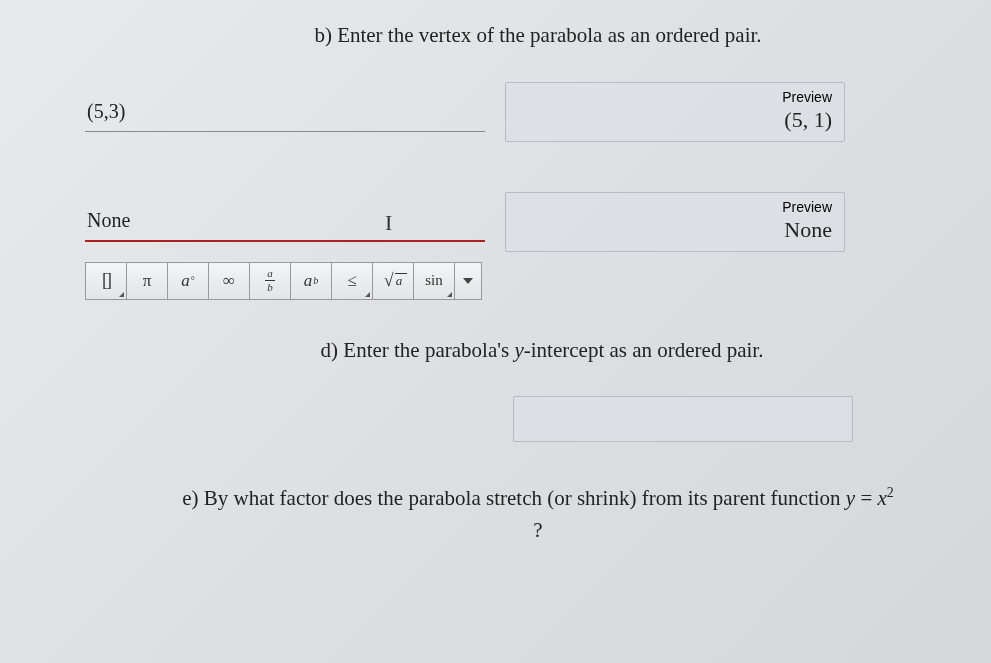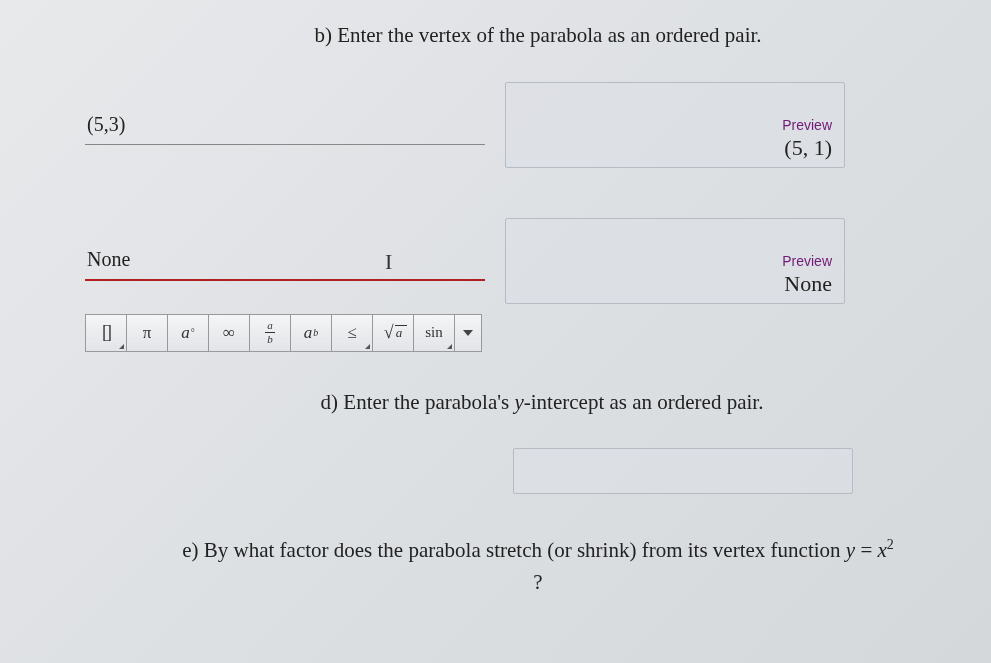--- a/index.html
+++ b/index.html
@@ -67,24 +67,23 @@
       border-radius: 2px;
       text-align: right;
       padding: 6px 12px;
       position: relative;
     }
     .preview-box.empty {
       min-height: 46px;
     }
     .preview-label {
       font-size: 14px;
-      color: #701a75;
+      color: #000000;
       font-family: Arial, sans-serif;
       display: block;
-      margin-top: 28px;
     }
     .preview-value {
       font-size: 22px;
       font-family: 'Times New Roman', serif;
       color: #222;
       margin-top: 2px;
       display: block;
     }
     .cursor-mark {
       position: absolute;
@@ -265,17 +264,17 @@
   </div>
   <div class="input-row" style="margin-top:25px;">
     <div class="answer-input-wrap" style="visibility:hidden;"></div>
     <div class="preview-box empty"></div>
   </div>
 </div>
 
 <div class="question-block" style="margin-top:40px;">
   <div class="prompt">
     <span>e)</span>
-    <span>By what factor does the parabola stretch (or shrink) from its vertex function </span><span class="parent-fn">y</span><span class="parent-fn" style="font-style:normal;"> = </span><span class="parent-fn">x</span><sup class="parent-fn" style="font-size:14px;font-style:normal;">2</sup>
+    <span>By what factor does the parabola stretch (or shrink) from its parent function </span><span class="parent-fn">y</span><span class="parent-fn" style="font-style:normal;"> = </span><span class="parent-fn">x</span><sup class="parent-fn" style="font-size:14px;font-style:normal;">2</sup>
     <br>
     <span>?</span>
   </div>
 </div>
 
 </body></html>

